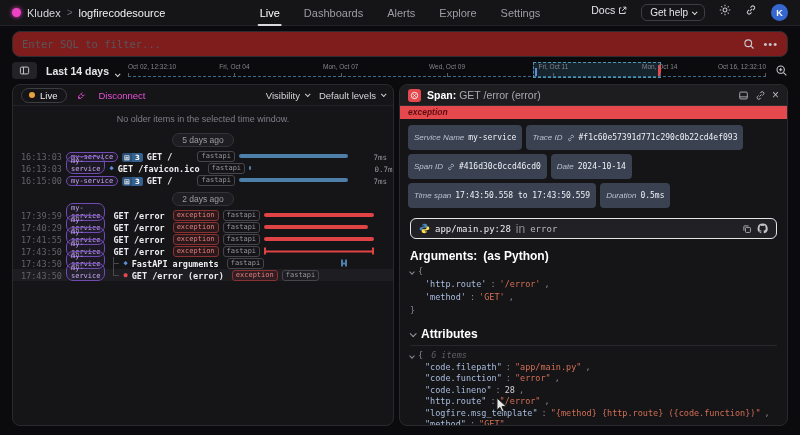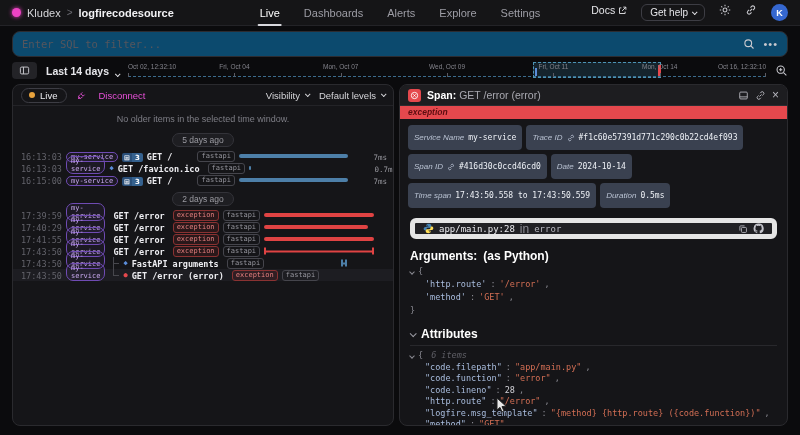--- a/index.html
+++ b/index.html
@@ -7,39 +7,39 @@
   .app { width:800px; height:435px; position:relative; background:#0b0b0d;
          font-family:"Liberation Sans", sans-serif; color:#e4e4e7; overflow:hidden;
          display:flex; flex-direction:column; }
 
   
   .nav { height:26px; flex:0 0 26px; background:#151517; border-bottom:1px solid #232327;
          display:flex; align-items:center; padding:0 12px; position:relative; }
   .nav-left { display:flex; align-items:center; gap:6px; font-size:11px; }
   .logo-dot { width:9px; height:9px; border-radius:50%; background:#ed43c4; box-shadow:0 0 4px #ed43c4; }
   .crumb-sep { color:#6b6b72; font-size:10px; }
-  .org { color:#d6d6da; } .proj { color:#f1f1f4; font-weight:bold; }
+  .org { color:#d6d6da; } .proj { color:#f1f1f4; font-weight:normal; }
   .nav-tabs { position:absolute; left:50%; transform:translateX(-50%); display:flex; gap:24px; height:26px; }
   .nav-tab { font-size:11px; color:#9d9da5; line-height:26px; position:relative; cursor:default; }
   .nav-tab.active { color:#ffffff; }
   .nav-tab.active::after { content:""; position:absolute; left:-2px; right:-2px; bottom:0; height:2px;
          background:#d9d9de; border-radius:2px; }
   .nav-right { margin-left:auto; display:flex; align-items:flex-start; gap:14px; }
   .docs-link { display:flex; align-items:center; gap:3px; font-size:10.5px; color:#e6e6ea; }
   .gethelp { display:flex; align-items:center; gap:4px; font-size:10px; color:#e6e6ea;
          border:1px solid #3d3d44; border-radius:6px; padding:2px 8px; background:transparent; }
   .iconbtn { color:#c9c9cf; display:flex; align-items:center; }
   .avatar { width:17px; height:17px; border-radius:50%; background:#3567cf; color:#fff; font-size:9px;
          font-weight:bold; display:flex; align-items:center; justify-content:center; }
   .chev { display:inline-block; width:4px; height:4px; border-right:1.2px solid currentColor;
          border-bottom:1.2px solid currentColor; transform:rotate(45deg) translateY(-1px); }
 
   
   .filterbar { flex:0 0 26px; margin:5px 12px 0; border:1px solid #2c2c31; border-radius:8px;
-         background:#0c4a6e; display:flex; align-items:center; padding:0 9px; gap:8px; }
+         background:#7f1d1d; display:flex; align-items:center; padding:0 9px; gap:8px; }
   .filterbar input { flex:1; background:transparent; border:none; outline:none;
          font-family:"DejaVu Sans Mono", monospace; font-size:10.5px; color:#e4e4e7; }
   .filterbar input::placeholder { color:#56565d; }
   .dots { color:#c9c9cf; font-size:11px; letter-spacing:1px; line-height:6px; }
 
   
   .timebar { flex:0 0 17px; margin:5px 12px 0; display:flex; align-items:center; gap:9px; }
   .sb-toggle { width:25px; height:17px; background:#232327; border-radius:4px; display:flex;
          align-items:center; justify-content:center; color:#c9c9cf; }
   .range { display:flex; align-items:flex-end; gap:6px; font-size:10.5px; font-weight:600; color:#e6e6ea; white-space:nowrap; }
@@ -124,21 +124,21 @@
   .mpill { background:#3a4150; border-radius:4px; padding:8px 6px; display:inline-flex;
          align-items:center; gap:4px; }
   .mpill .ml { font-size:8px; font-style:italic; color:#b9c2d2; white-space:nowrap; }
   .mpill .mv { font-size:8px; color:#eef1f6; font-family:"DejaVu Sans Mono", monospace; white-space:nowrap; }
   .mpill .lnk { color:#b9c2d2; display:flex; }
   .rp-tabs { display:flex; gap:16px; padding:0 10px; margin-top:3px; border-bottom:1px solid #2a2a2e; height:18px; }
   .rp-tab { font-size:9.5px; color:#9b9ba3; line-height:17px; position:relative; }
   .rp-tab.active { color:#ffffff; }
   .rp-tab.active::after { content:""; position:absolute; left:0; right:0; bottom:-1px; height:2px; background:#cfcfd5; }
   .rp-body { flex:1; padding:8px 10px; position:relative; min-height:0; }
-  .srcline { display:flex; align-items:center; gap:5px; background:#212125; border:5px solid #e5e5e5;
+  .srcline { display:flex; align-items:center; gap:5px; background:#212125; border:1px solid #e5e5e5;
          border-radius:6px; height:21px; padding:0 8px;text-align:right; }
   .src-file { font-family:"DejaVu Sans Mono", monospace; font-size:9px; color:#ececf0; }
   .src-in { font-size:12px; color:#8a8a92; }
   .src-fn { font-family:"DejaVu Sans Mono", monospace; font-size:9px; color:#b9b9c2; }
   .srcline .spacer { flex:1; }
   .srcline .iconbtn { color:#c3c3ca; }
   .sec-head { margin:10px 0 2px; font-size:12px; font-weight:bold; color:#ffffff;
          display:flex; align-items:center; gap:6px; }
   .sec-head .chev { width:5px; height:5px; color:#9b9ba3; }
   .code { font-family:"DejaVu Sans Mono", monospace; font-size:8.5px; color:#9a9aa2; }

